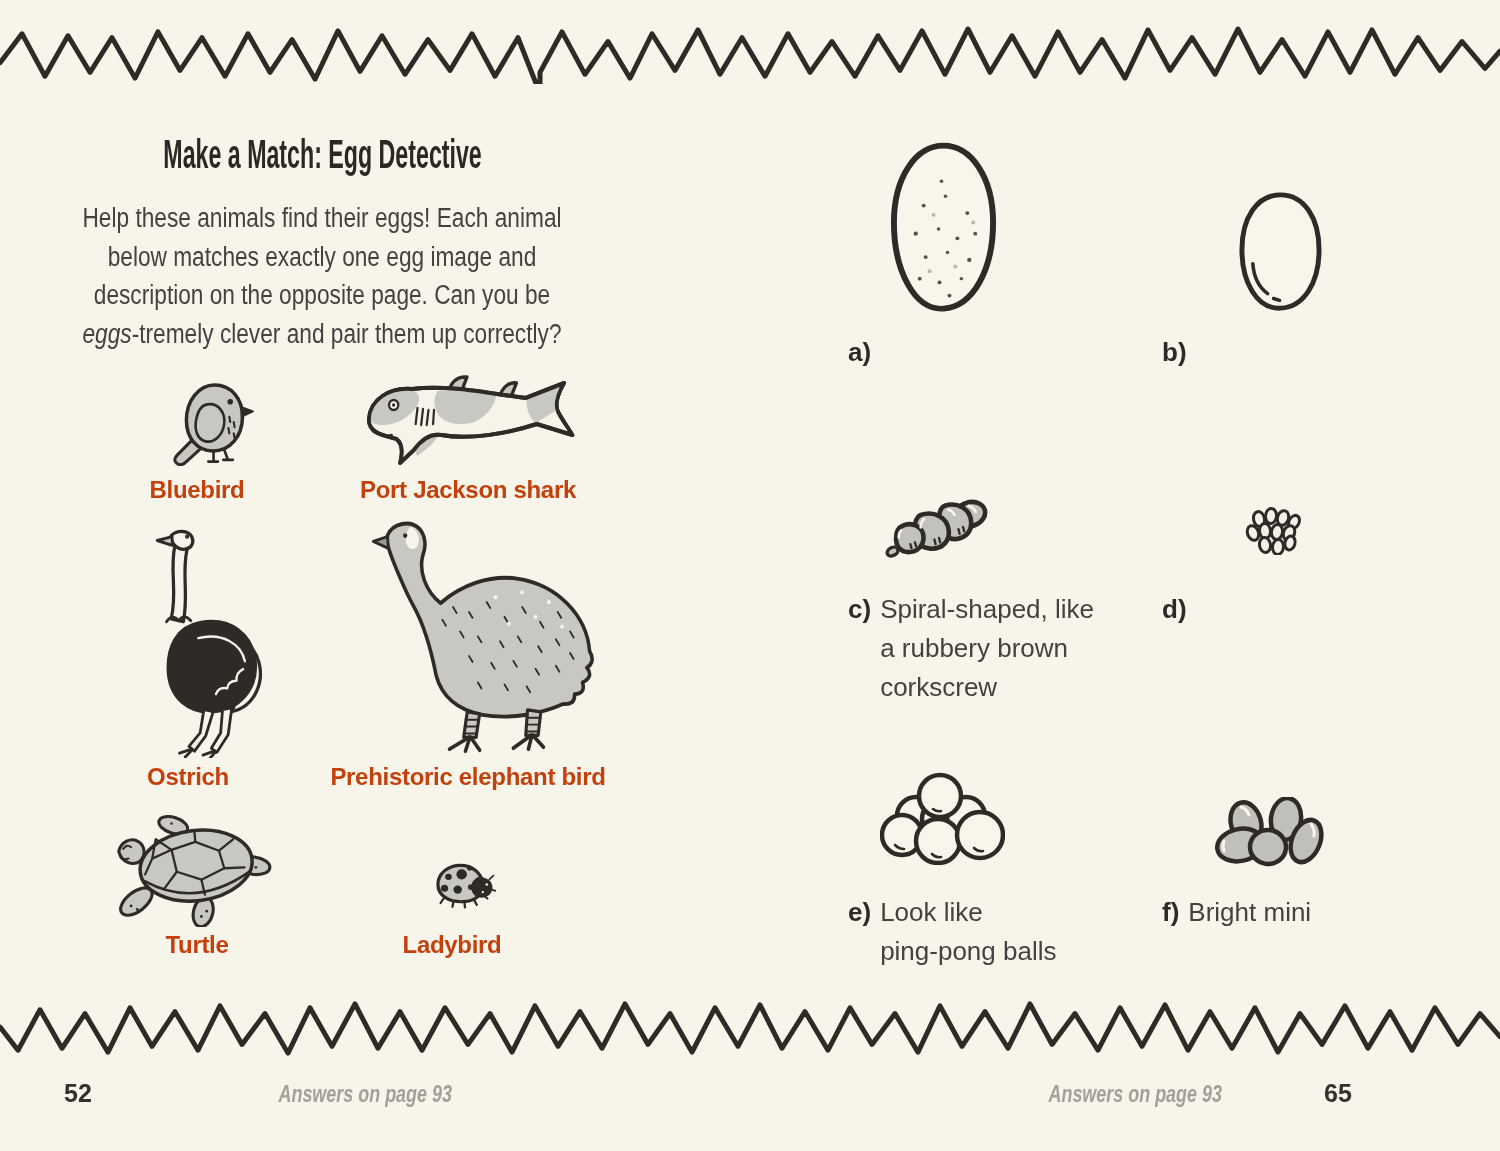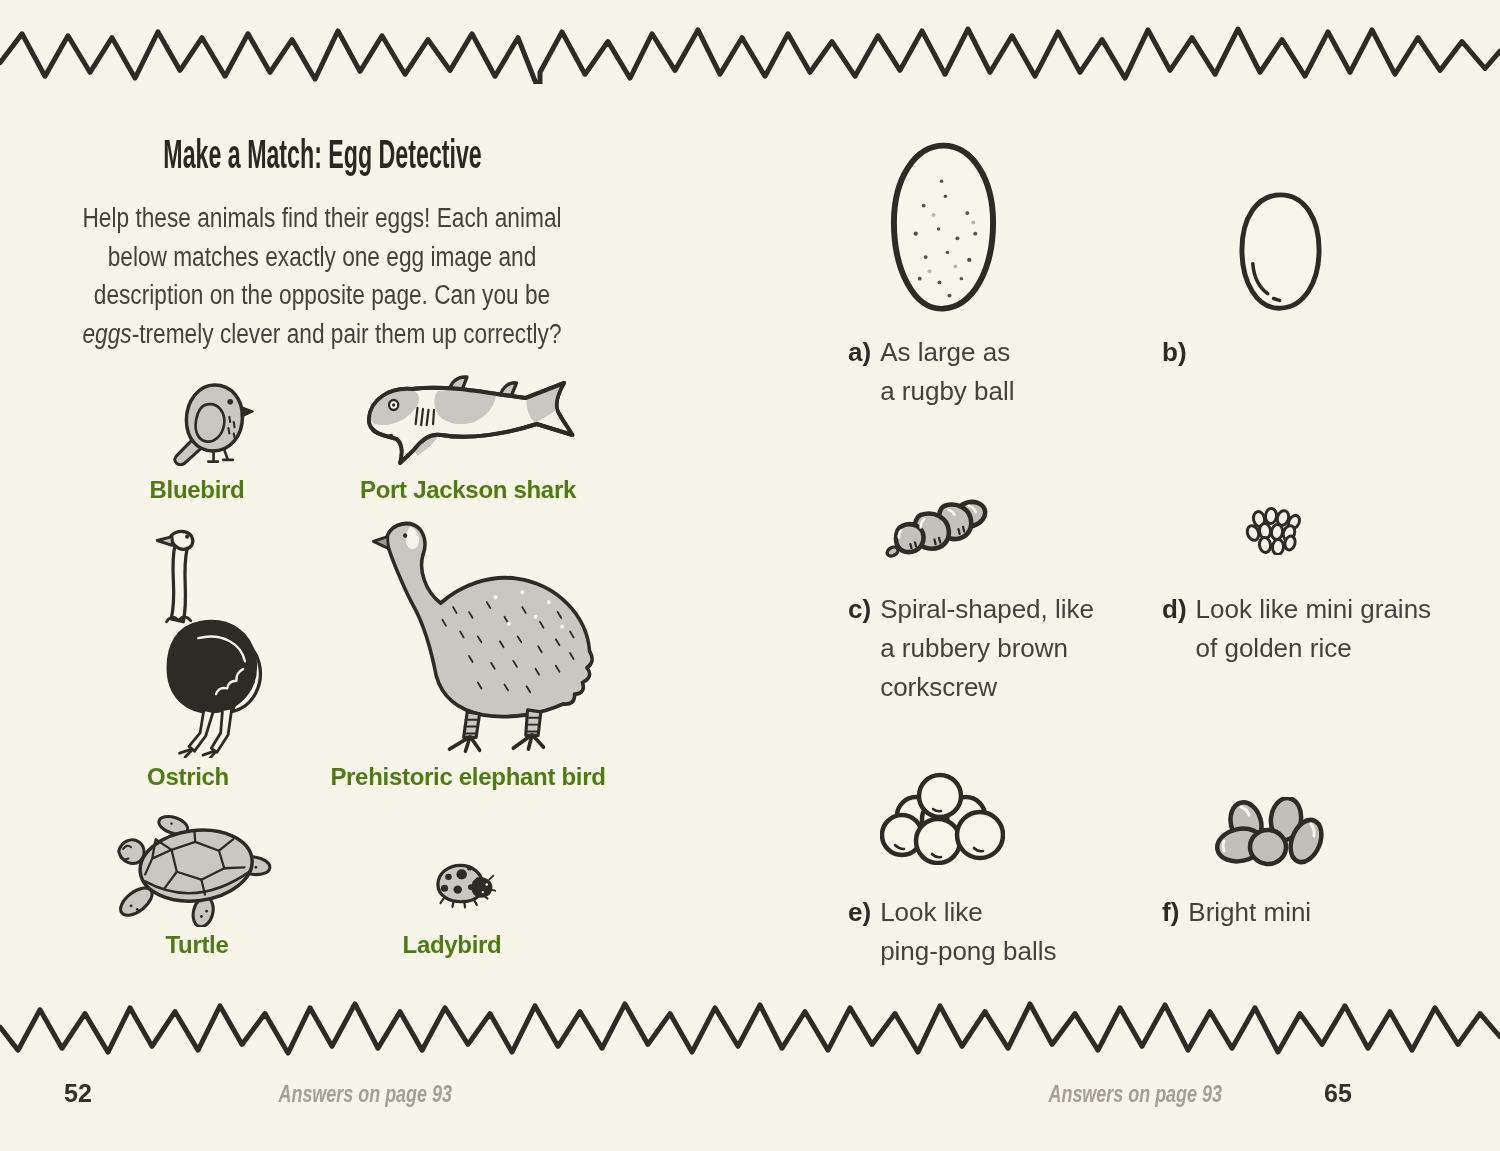--- a/index.html
+++ b/index.html
@@ -19,21 +19,21 @@
     font-weight:bold; font-size:40px; color:#2b2823;
     transform:scaleX(0.58); transform-origin:center;
   }
   .intro {
     width:660px; text-align:center;
     font-size:27px; line-height:38.5px; color:#45423e;
     transform:scaleX(0.84); transform-origin:center top;
   }
   .caption {
     font-weight:bold; font-size:24px; letter-spacing:-0.3px;
-    color:#4d7c0f; text-align:center; white-space:nowrap;
+    color:#c2410c; text-align:center; white-space:nowrap;
   }
   .egg-text {
     display:flex; gap:9px;
     font-size:26px; line-height:39px; color:#45423e;
   }
   .egg-letter { font-weight:bold; color:#2e2b27; }
   .footer-note { text-align:center;font-style:italic; }
   .footer-note-text {
     display:inline-block; white-space:nowrap;
     font-weight:bold; font-size:23px; color:#a4a098;
@@ -282,24 +282,20 @@
     </g>
     <g fill="#b9b6ae">
       <circle cx="50" cy="80" r="2"></circle>
         <circle cx="90" cy="88" r="2"></circle>
         <circle cx="46" cy="140" r="2"></circle>
         <circle cx="72" cy="135" r="2"></circle>
     </g>
   </svg>
   <div class="abs egg-text" style="left:848px;top:333px">
     <span class="egg-letter">a)</span>
-    <div>
-      <div>As large as</div>
-      <div>a rugby ball</div>
-    </div>
   </div>
 
   <svg class="abs" style="left:1236px;top:190px" width="89" height="124" viewBox="0 0 90 128" preserveAspectRatio="none">
     <path d="M45,5 C69,5 84,29 84,62 C84,95 69,121 45,122 C21,123 6,95 6,62 C6,29 21,5 45,5 Z" fill="#f8f5eb" stroke="#2e2b27" stroke-width="5" stroke-linejoin="round"></path>
     <path d="M17,76 C18,90 24,101 32,107" fill="none" stroke="#2e2b27" stroke-width="3.6" stroke-linecap="round"></path>
     <path d="M38,112 l6,2" stroke="#2e2b27" stroke-width="3.6" stroke-linecap="round" fill="none"></path>
   </svg>
   <div class="abs egg-text" style="left:1162px;top:333px">
     <span class="egg-letter">b)</span>
   </div>
@@ -346,24 +342,20 @@
       <ellipse cx="20" cy="24" rx="5.5" ry="7.5" transform="rotate(-5 20 24)"></ellipse>
       <ellipse cx="32" cy="25" rx="5.5" ry="7.5" transform="rotate(8 32 25)"></ellipse>
       <ellipse cx="44" cy="26" rx="5.5" ry="7.5" transform="rotate(20 44 26)"></ellipse>
       <ellipse cx="20" cy="38" rx="5.5" ry="7.5" transform="rotate(-8 20 38)"></ellipse>
       <ellipse cx="33" cy="40" rx="5.5" ry="7.5" transform="rotate(5 33 40)"></ellipse>
       <ellipse cx="45" cy="36" rx="5" ry="7" transform="rotate(15 45 36)"></ellipse>
     </g>
   </svg>
   <div class="abs egg-text" style="left:1162px;top:590px">
     <span class="egg-letter">d)</span>
-    <div>
-      <div>Look like mini grains</div>
-      <div>of golden rice</div>
-    </div>
   </div>
 
   <svg class="abs" style="left:880px;top:771px" width="125" height="94" viewBox="0 0 125 94" preserveAspectRatio="none">
     <g stroke="#2e2b27" stroke-width="4.5" fill="#f8f5eb">
       <circle cx="36" cy="45" r="19"></circle>
         <circle cx="61" cy="48" r="19"></circle>
         <circle cx="86" cy="45" r="19"></circle>
       <circle cx="60" cy="25" r="21"></circle>
       <circle cx="22" cy="64" r="20"></circle>
         <circle cx="58" cy="70" r="22"></circle>

